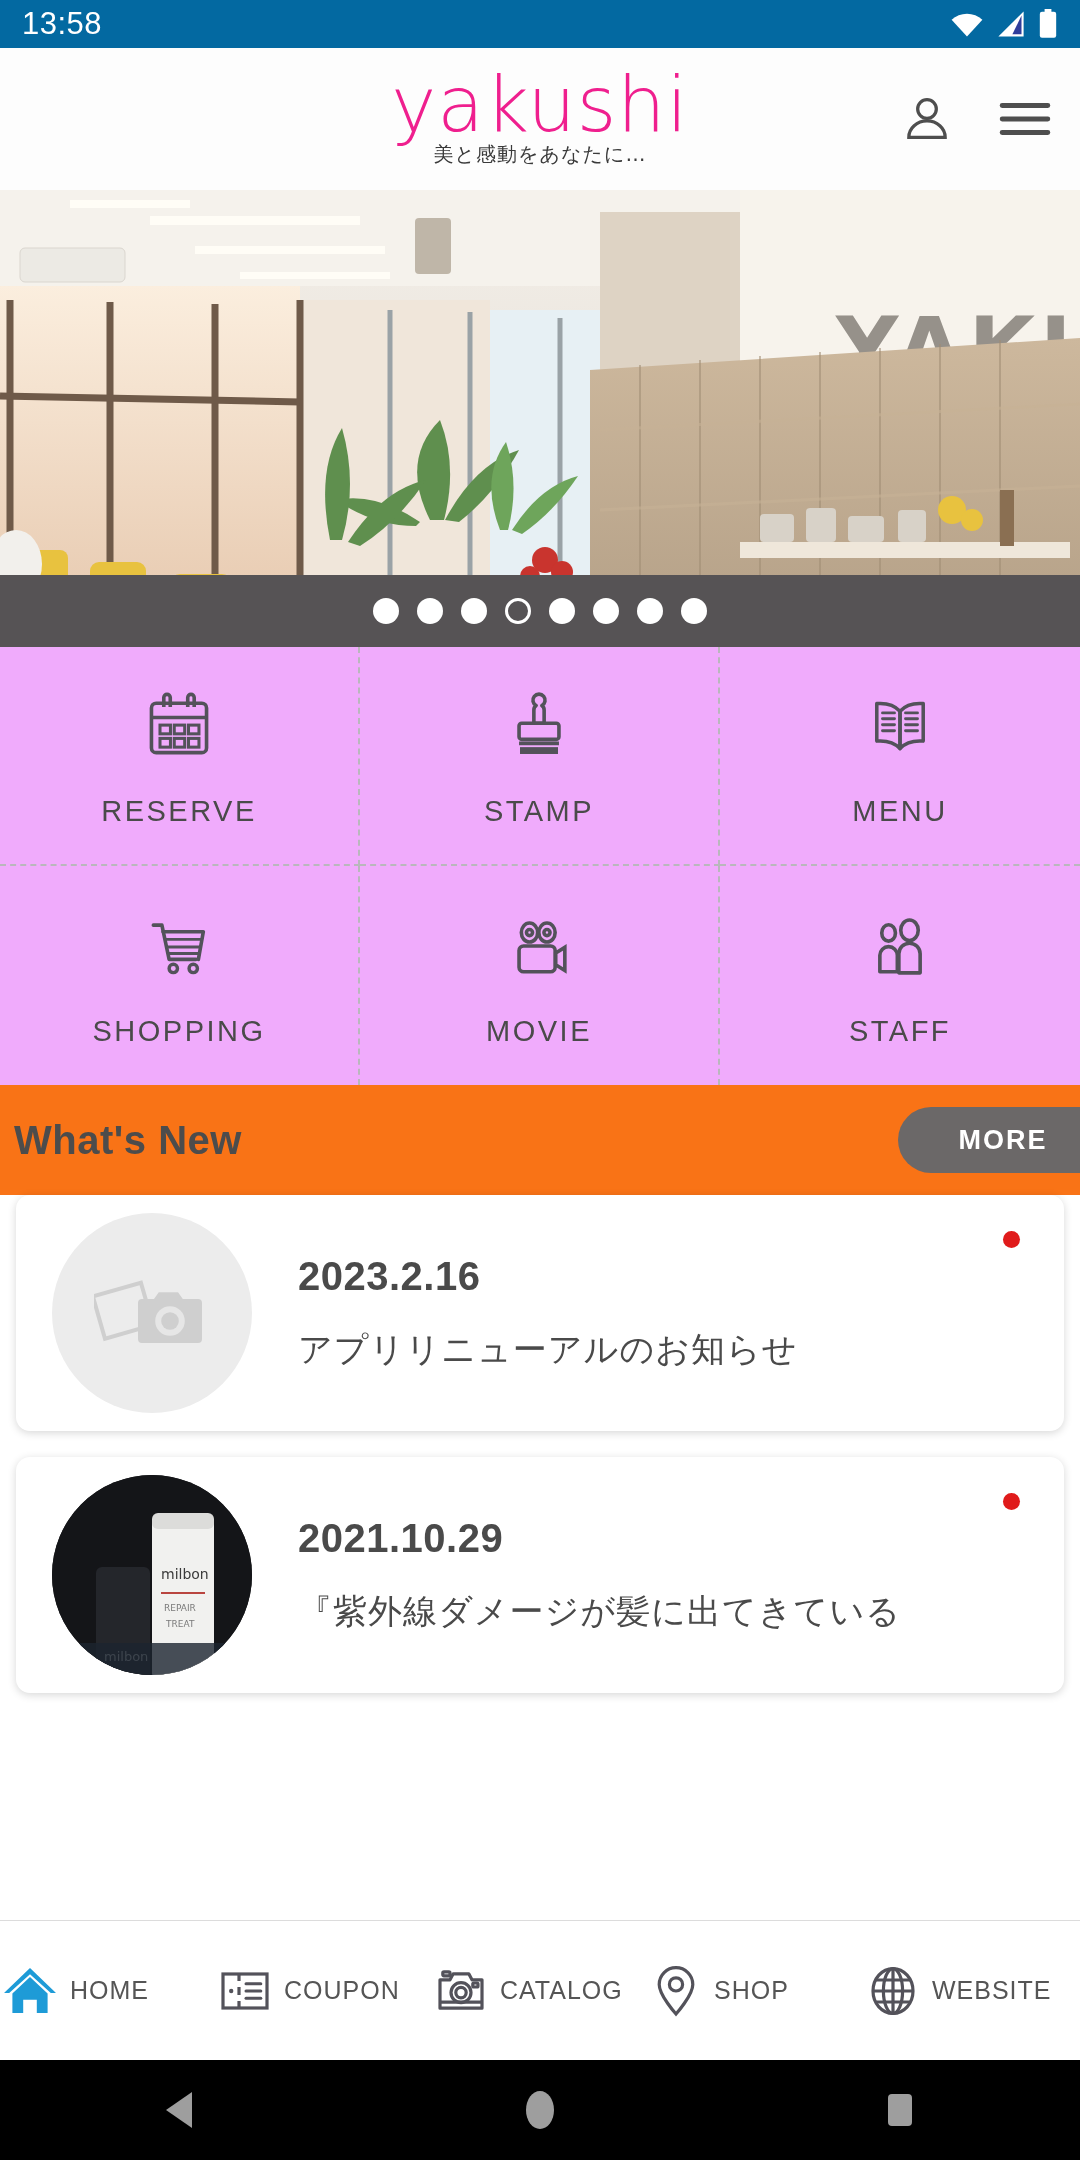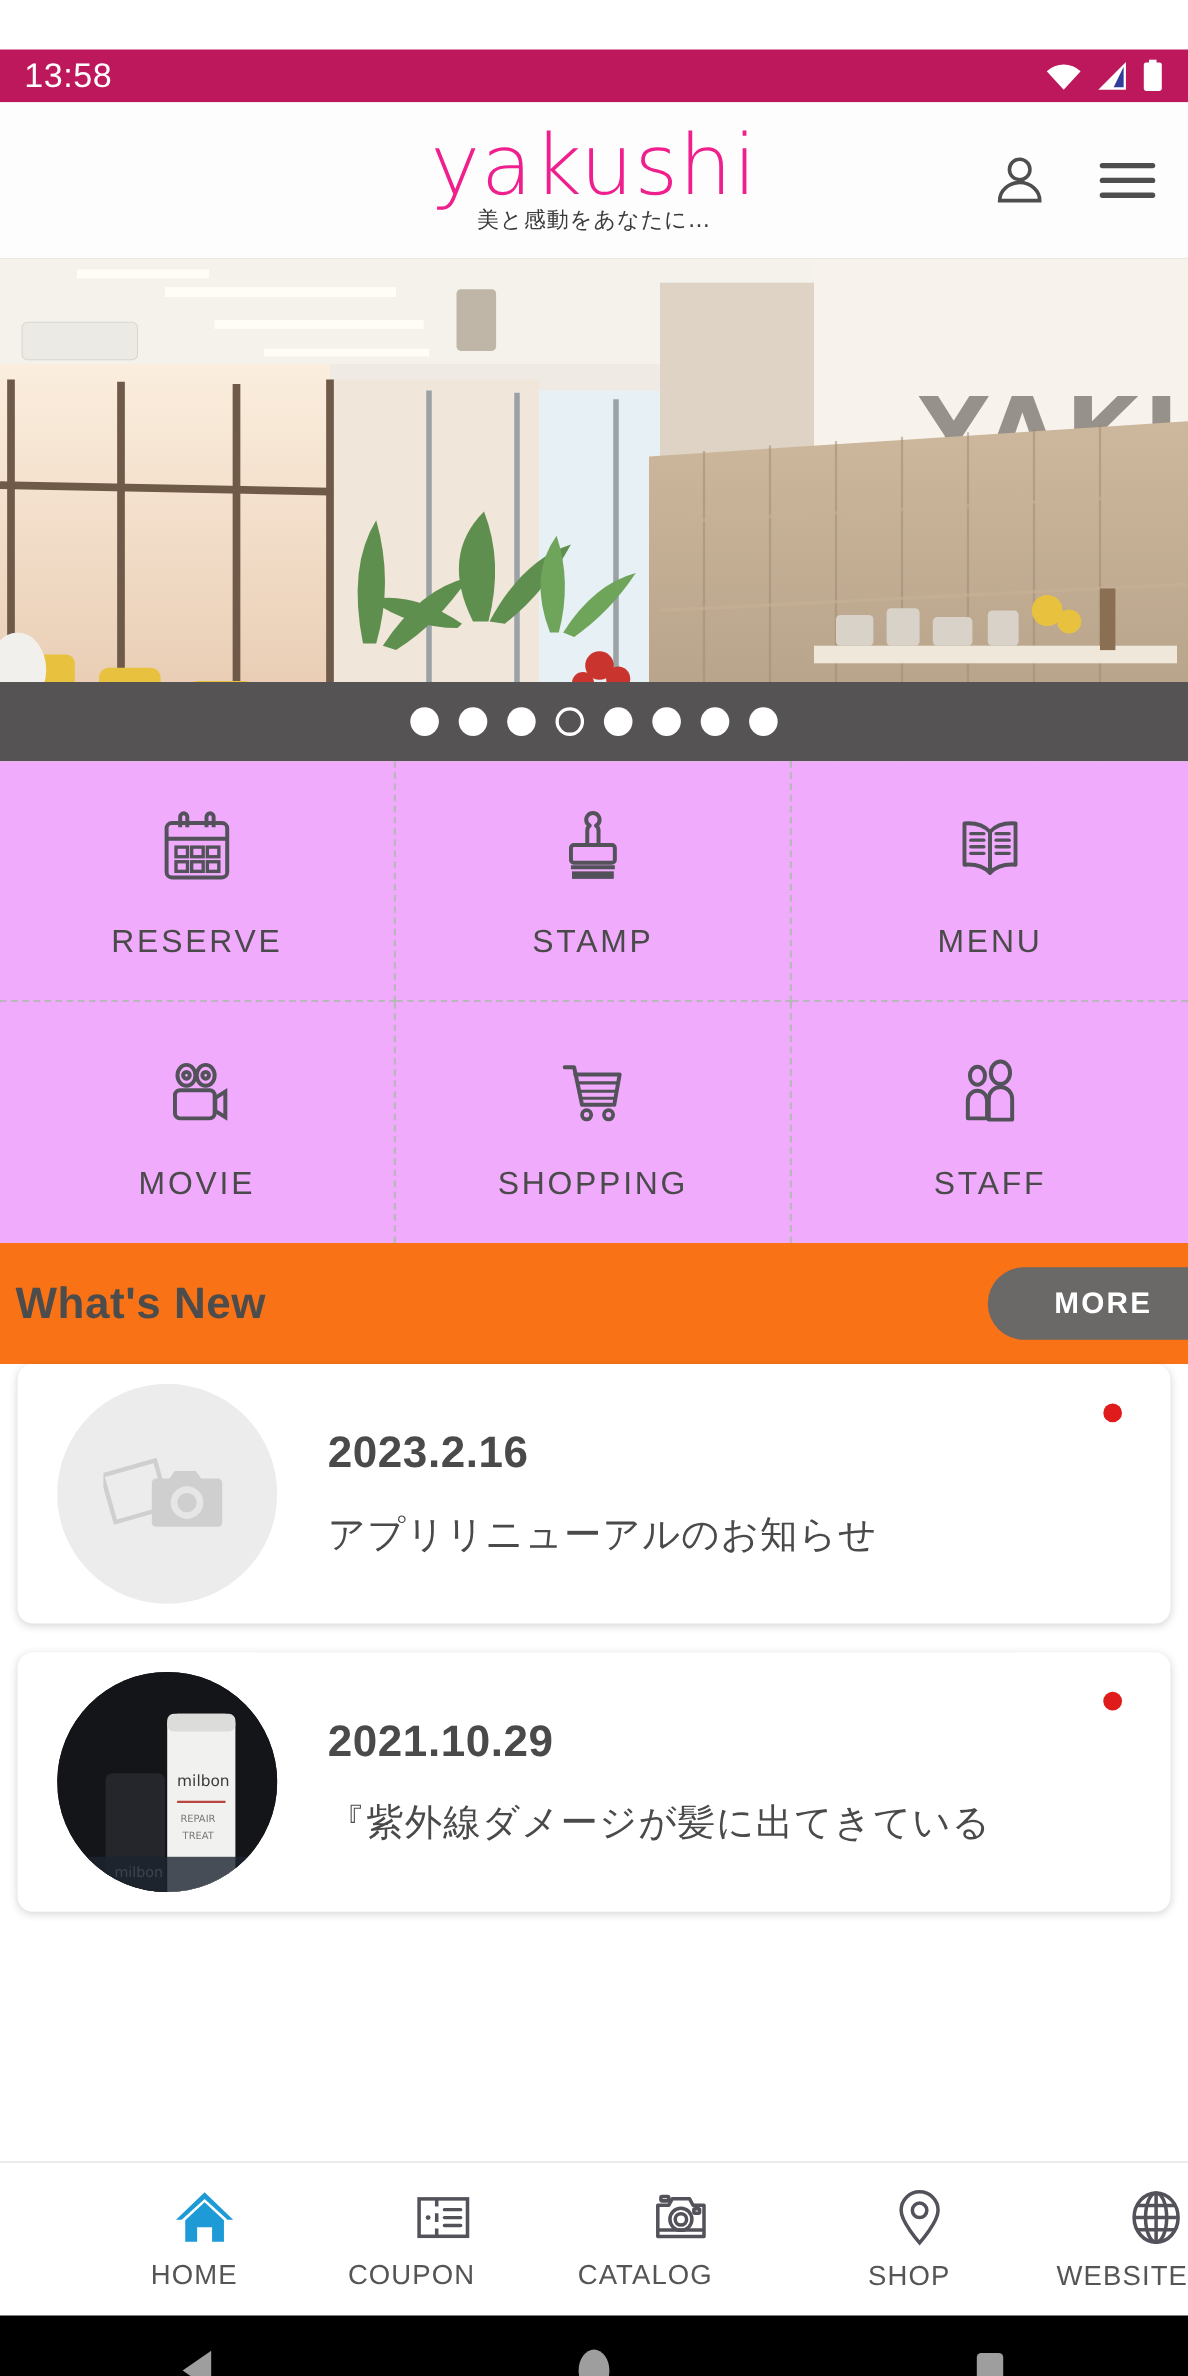--- a/index.html
+++ b/index.html
@@ -6,22 +6,22 @@
   html, body { width:1080px; height:2160px; }
   body {
     font-family:"Liberation Sans", sans-serif;
     background:#ffffff;
     overflow:hidden;
   }
   .phone { position:relative; width:1080px; height:2160px; background:#fff; }
 
   
   .statusbar {
-    height:48px; background:#be185d; display:flex; align-items:center;
-    justify-content:space-between; padding:0 22px;margin-top:45px;
+    height:48px; background:#0369a1; display:flex; align-items:center;
+    justify-content:space-between; padding:0 22px;
   }
   .status-time { color:#fff; font-size:31px; letter-spacing:.5px; }
   .status-icons { display:flex; align-items:center; gap:11px; }
 
   
   .appbar {
     height:142px; background:#fdfdfd; display:flex; align-items:center;
     justify-content:center; position:relative;
   }
   .logo-wrap { display:flex; flex-direction:column; align-items:center;text-align:center; }
@@ -116,21 +116,21 @@
     position:absolute; right:44px; top:36px; width:17px; height:17px;
     border-radius:50%; background:#e01b1b;
   }
 
   
   .bottomnav {
     position:absolute; left:0; bottom:100px; width:1080px; height:140px;
     background:#fff; border-top:1px solid #dcdcdc;
     display:grid; grid-template-columns:repeat(5,1fr); align-items:center;
   }
-  .navitem { display:flex; flex-direction:column; align-items:flex-end; gap:10px; }
+  .navitem { display:flex; align-items:center; gap:10px; }
   .navlabel { font-size:25px; color:#555; letter-spacing:1px; }
   .navitem.active .navlabel { color:#555; }
 
   
   .androidnav {
     position:absolute; left:0; bottom:0; width:1080px; height:100px;
     background:#000; display:flex; align-items:center; justify-content:space-around;
   }
   .anav-btn { display:flex; align-items:center; justify-content:center; width:120px; }
 </style>
@@ -378,52 +378,52 @@
             <line x1="24" y1="22" x2="30.4" y2="22"></line>
           </g>
         </svg>
       </div>
       <div class="grid-label">MENU</div>
     </div>
 
     <div class="grid-cell">
       <div class="grid-icon">
         <svg width="76" height="76" viewBox="0 0 40 40">
+          <g fill="none" stroke="#53525a" stroke-width="1.9" stroke-linecap="round" stroke-linejoin="round">
+            <path d="M6.5 8.5 H11 L14.8 26.5 H29"></path>
+            <path d="M11.6 12 H32.8 L30.2 26.5"></path>
+          </g>
+          <g stroke="#53525a" stroke-width="1.5">
+            <line x1="12.3" y1="16" x2="32.1" y2="16"></line>
+            <line x1="13.1" y1="20" x2="31.4" y2="20"></line>
+            <line x1="13.9" y1="23.4" x2="30.8" y2="23.4"></line>
+          </g>
+          <g fill="none" stroke="#53525a" stroke-width="1.8">
+            <circle cx="17" cy="31.3" r="2.2"></circle>
+            <circle cx="27.5" cy="31.3" r="2.2"></circle>
+          </g>
+        </svg>
+      </div>
+      <div class="grid-label">SHOPPING</div>
+    </div>
+
+    <div class="grid-cell">
+      <div class="grid-icon">
+        <svg width="76" height="76" viewBox="0 0 40 40">
           <g fill="none" stroke="#53525a" stroke-width="1.9">
             <ellipse cx="15" cy="12.4" rx="4.3" ry="5"></ellipse>
             <ellipse cx="24.2" cy="12.4" rx="4.3" ry="5"></ellipse>
             <circle cx="15" cy="12.4" r="1.6"></circle>
             <circle cx="24.2" cy="12.4" r="1.6"></circle>
             <rect x="9.5" y="19.5" width="19" height="13.5" rx="2.4"></rect>
             <path d="M28.8 23.2 L33.6 20.2 V32.4 L28.8 29.4 Z"></path>
           </g>
         </svg>
       </div>
       <div class="grid-label">MOVIE</div>
-    </div>
-
-    <div class="grid-cell">
-      <div class="grid-icon">
-        <svg width="76" height="76" viewBox="0 0 40 40">
-          <g fill="none" stroke="#53525a" stroke-width="1.9" stroke-linecap="round" stroke-linejoin="round">
-            <path d="M6.5 8.5 H11 L14.8 26.5 H29"></path>
-            <path d="M11.6 12 H32.8 L30.2 26.5"></path>
-          </g>
-          <g stroke="#53525a" stroke-width="1.5">
-            <line x1="12.3" y1="16" x2="32.1" y2="16"></line>
-            <line x1="13.1" y1="20" x2="31.4" y2="20"></line>
-            <line x1="13.9" y1="23.4" x2="30.8" y2="23.4"></line>
-          </g>
-          <g fill="none" stroke="#53525a" stroke-width="1.8">
-            <circle cx="17" cy="31.3" r="2.2"></circle>
-            <circle cx="27.5" cy="31.3" r="2.2"></circle>
-          </g>
-        </svg>
-      </div>
-      <div class="grid-label">SHOPPING</div>
     </div>
 
     <div class="grid-cell">
       <div class="grid-icon">
         <svg width="76" height="76" viewBox="0 0 40 40">
           <g fill="none" stroke="#53525a" stroke-width="1.9" stroke-linejoin="round">
             <ellipse cx="14" cy="12.6" rx="3.6" ry="4.3"></ellipse>
             <ellipse cx="25" cy="11.2" rx="4.6" ry="5.4"></ellipse>
             <path d="M9.4 33 V24.4 a4.6 4.6 0 0 1 9.2 0 V33 Z"></path>
             <path d="M19.4 33.6 V23.6 a5.6 5.6 0 0 1 11.2 0 V33.6 Z"></path>

